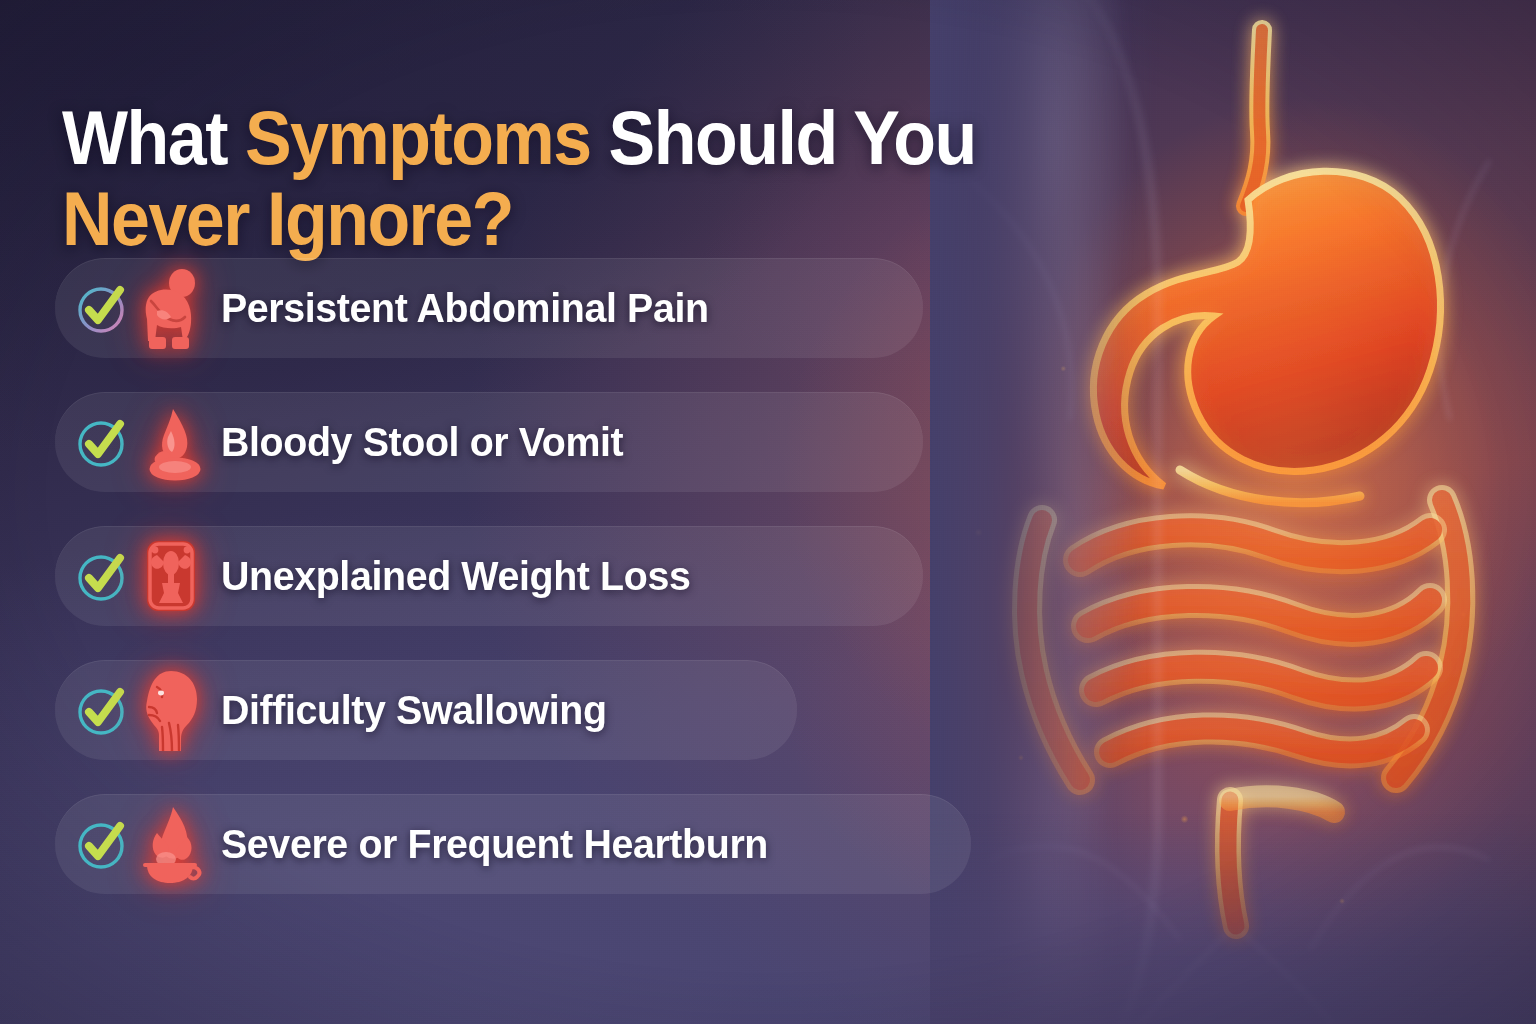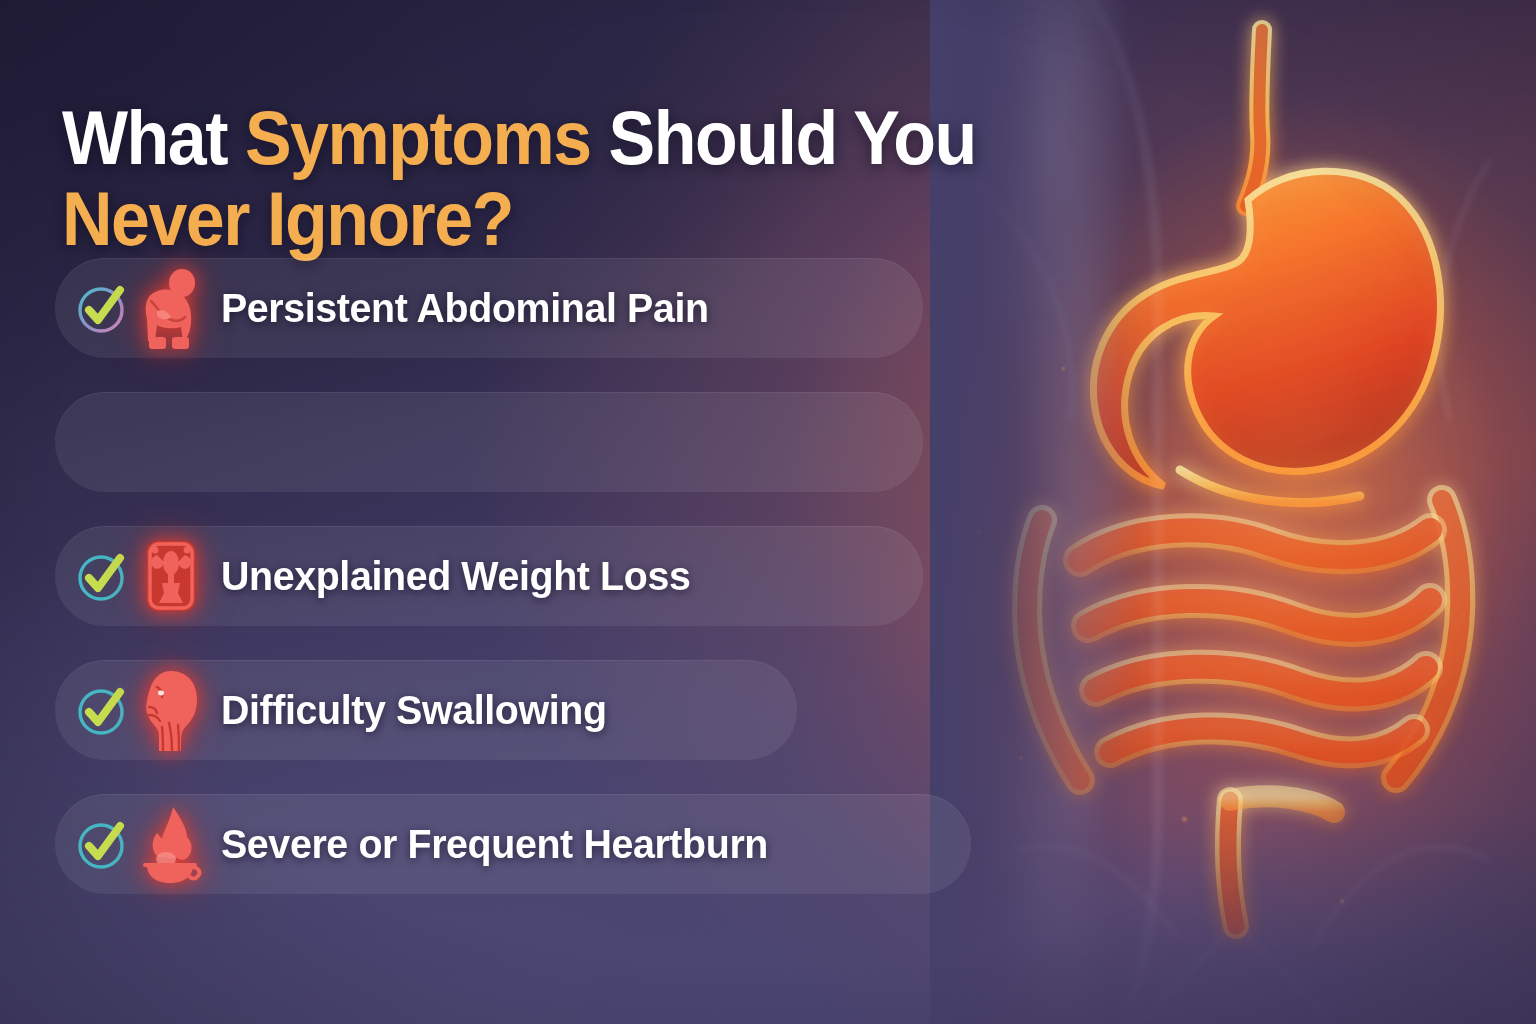--- a/index.html
+++ b/index.html
@@ -361,20 +361,42 @@
               <path d="M22 44 C28 42 33 45 36 50 C32 54 25 53 22 48 Z" fill="#f8837c"></path>
             </g>
           </svg>
         </div>
         <div class="row-label">Persistent Abdominal Pain</div>
       </div>
     </div>
 
     <div class="row">
       <div class="pill" style="width:868px"></div>
+      <div class="row-inner">
+        <div class="check">
+          <svg viewBox="0 0 58 58">
+            <circle cx="28" cy="31" r="21" fill="none" stroke="#45b7c4" stroke-width="3.4"></circle>
+            <path d="M16 31 L25 41 L47 11" fill="none" stroke="#c5dd4e" stroke-width="8" stroke-linecap="round" stroke-linejoin="round"></path>
+          </svg>
+        </div>
+        <div class="sym-icon">
+          <svg viewBox="0 0 72 82">
+            <g fill="#f0635c">
+              <path d="M38 8 C48 24 54 36 52 46 C50 56 42 60 35 57 C27 54 25 44 29 34
+                       C32 26 36 18 38 8 Z"></path>
+              <path d="M36 30 C40 38 41 46 37 51 C33 49 31 42 33 36 Z" fill="#f9948e"></path>
+              <path d="M20 56 C24 50 30 48 34 52 C38 56 36 62 30 64 C24 66 18 62 20 56 Z"></path>
+              <ellipse cx="40" cy="68" rx="24" ry="10"></ellipse>
+              <ellipse cx="40" cy="68" rx="24" ry="10" fill="none" stroke="#f0635c" stroke-width="3"></ellipse>
+              <ellipse cx="40" cy="66" rx="16" ry="6" fill="#f9948e" opacity="0.65"></ellipse>
+            </g>
+          </svg>
+        </div>
+        <div class="row-label">Bloody Stool or Vomit</div>
+      </div>
     </div>
 
     <div class="row">
       <div class="pill" style="width:868px"></div>
       <div class="row-inner">
         <div class="check">
           <svg viewBox="0 0 58 58">
             <circle cx="28" cy="31" r="21" fill="none" stroke="#45b7c4" stroke-width="3.4"></circle>
             <path d="M16 31 L25 41 L47 11" fill="none" stroke="#c5dd4e" stroke-width="8" stroke-linecap="round" stroke-linejoin="round"></path>
           </svg>

